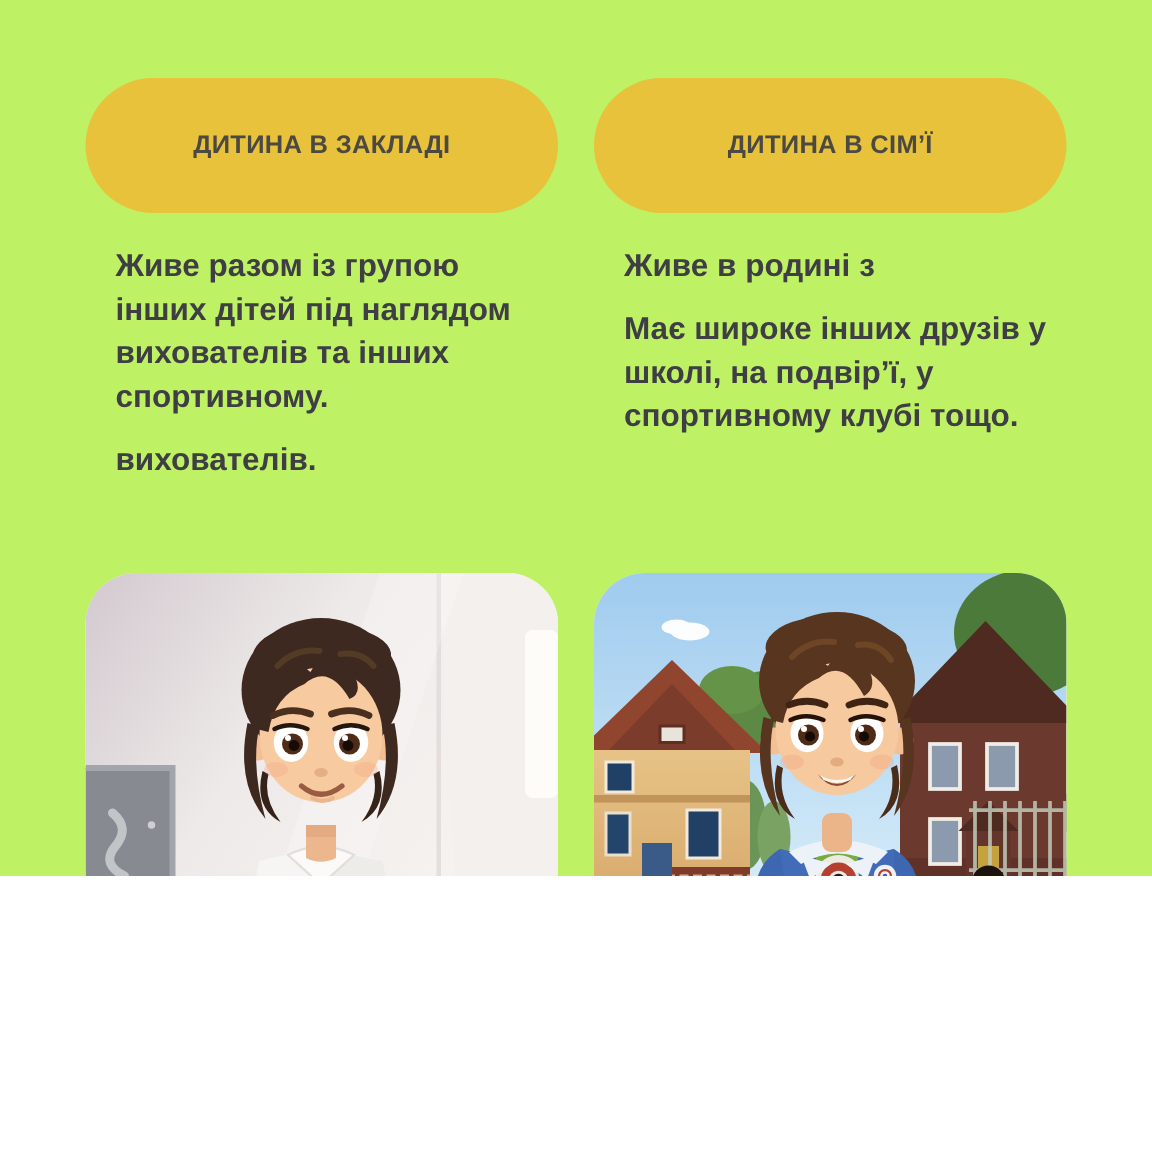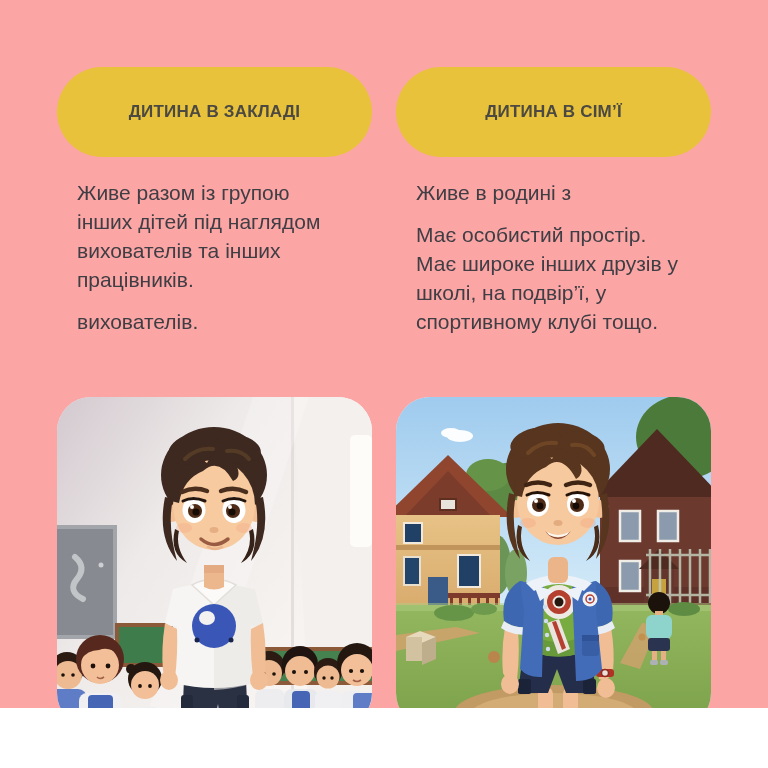--- a/index.html
+++ b/index.html
@@ -1,35 +1,35 @@
 <!DOCTYPE html>
 <html><head>
 <meta charset="utf-8">
 <style>
   html,body { margin:0; padding:0; background:#ffffff; }
   * { box-sizing:border-box; }
   .page {
-    width:768px; height:708px; background:#fca5a5; overflow:hidden;
+    width:768px; height:584px; background:#bef264; overflow:hidden;
     font-family:"Liberation Sans", sans-serif;
-    display:flex; gap:24px; padding:67px 57px 0 57px;
+    display:flex; gap:24px; padding:52px 57px 0 57px;
   }
   .column { width:315px; display:flex; flex-direction:column; }
   .pill {
     height:90px; border-radius:45px; background:#E8C23A;
     display:flex; flex-direction:column; align-items:center; justify-content:center;
     padding:0 10px; flex:0 0 auto;
   }
   .pill .hline {
     font-weight:700; font-size:17px; line-height:24px; color:#4B4942;
     letter-spacing:0.2px; white-space:nowrap; text-align:center;
   }
   .text-block { height:240px; padding:21px 0 0 20px; flex:0 0 auto; }
   .para { margin:0 0 13px 0; }
   .para .line {
-    font-weight:400; font-size:21px; line-height:29px; color:#3E3E44;
+    font-weight:700; font-size:21px; line-height:29px; color:#3E3E44;
     white-space:nowrap;
   }
   .illustration {
     width:315px; height:330px; border-radius:34px; overflow:hidden; flex:0 0 auto;
     position:relative; background:#eee;
   }
   .illustration svg { display:block; }
 </style>
 </head>
 <body>
@@ -38,21 +38,21 @@
 
   <div class="column">
     <div class="pill">
       <div class="hline">ДИТИНА В ЗАКЛАДІ</div>
     </div>
     <div class="text-block">
       <div class="para">
         <div class="line">Живе разом із групою</div>
         <div class="line">інших дітей під наглядом</div>
         <div class="line">вихователів та інших</div>
-        <div class="line">працівників.</div>
+        <div class="line">спортивному.</div>
       </div>
       <div class="para">
         <div class="line">вихователів.</div>
       </div>
     </div>
 
     <div class="illustration">
       <svg viewBox="0 0 315 330" width="315" height="330">
         <defs>
           <linearGradient id="lg-wall" x1="0" y1="0" x2="1" y2="0.7">
@@ -178,21 +178,20 @@
 
   <div class="column">
     <div class="pill">
       <div class="hline">ДИТИНА В СІМ’Ї</div>
     </div>
     <div class="text-block">
       <div class="para">
         <div class="line">Живе в родині з</div>
       </div>
       <div class="para">
-        <div class="line">Має особистий простір.</div>
         <div class="line">Має широке інших друзів у</div>
         <div class="line">школі, на подвір’ї, у</div>
         <div class="line">спортивному клубі тощо.</div>
       </div>
     </div>
 
     <div class="illustration">
       <svg viewBox="0 0 315 330" width="315" height="330">
         <defs>
           <linearGradient id="lg-sky" x1="0" y1="0" x2="0" y2="1">

